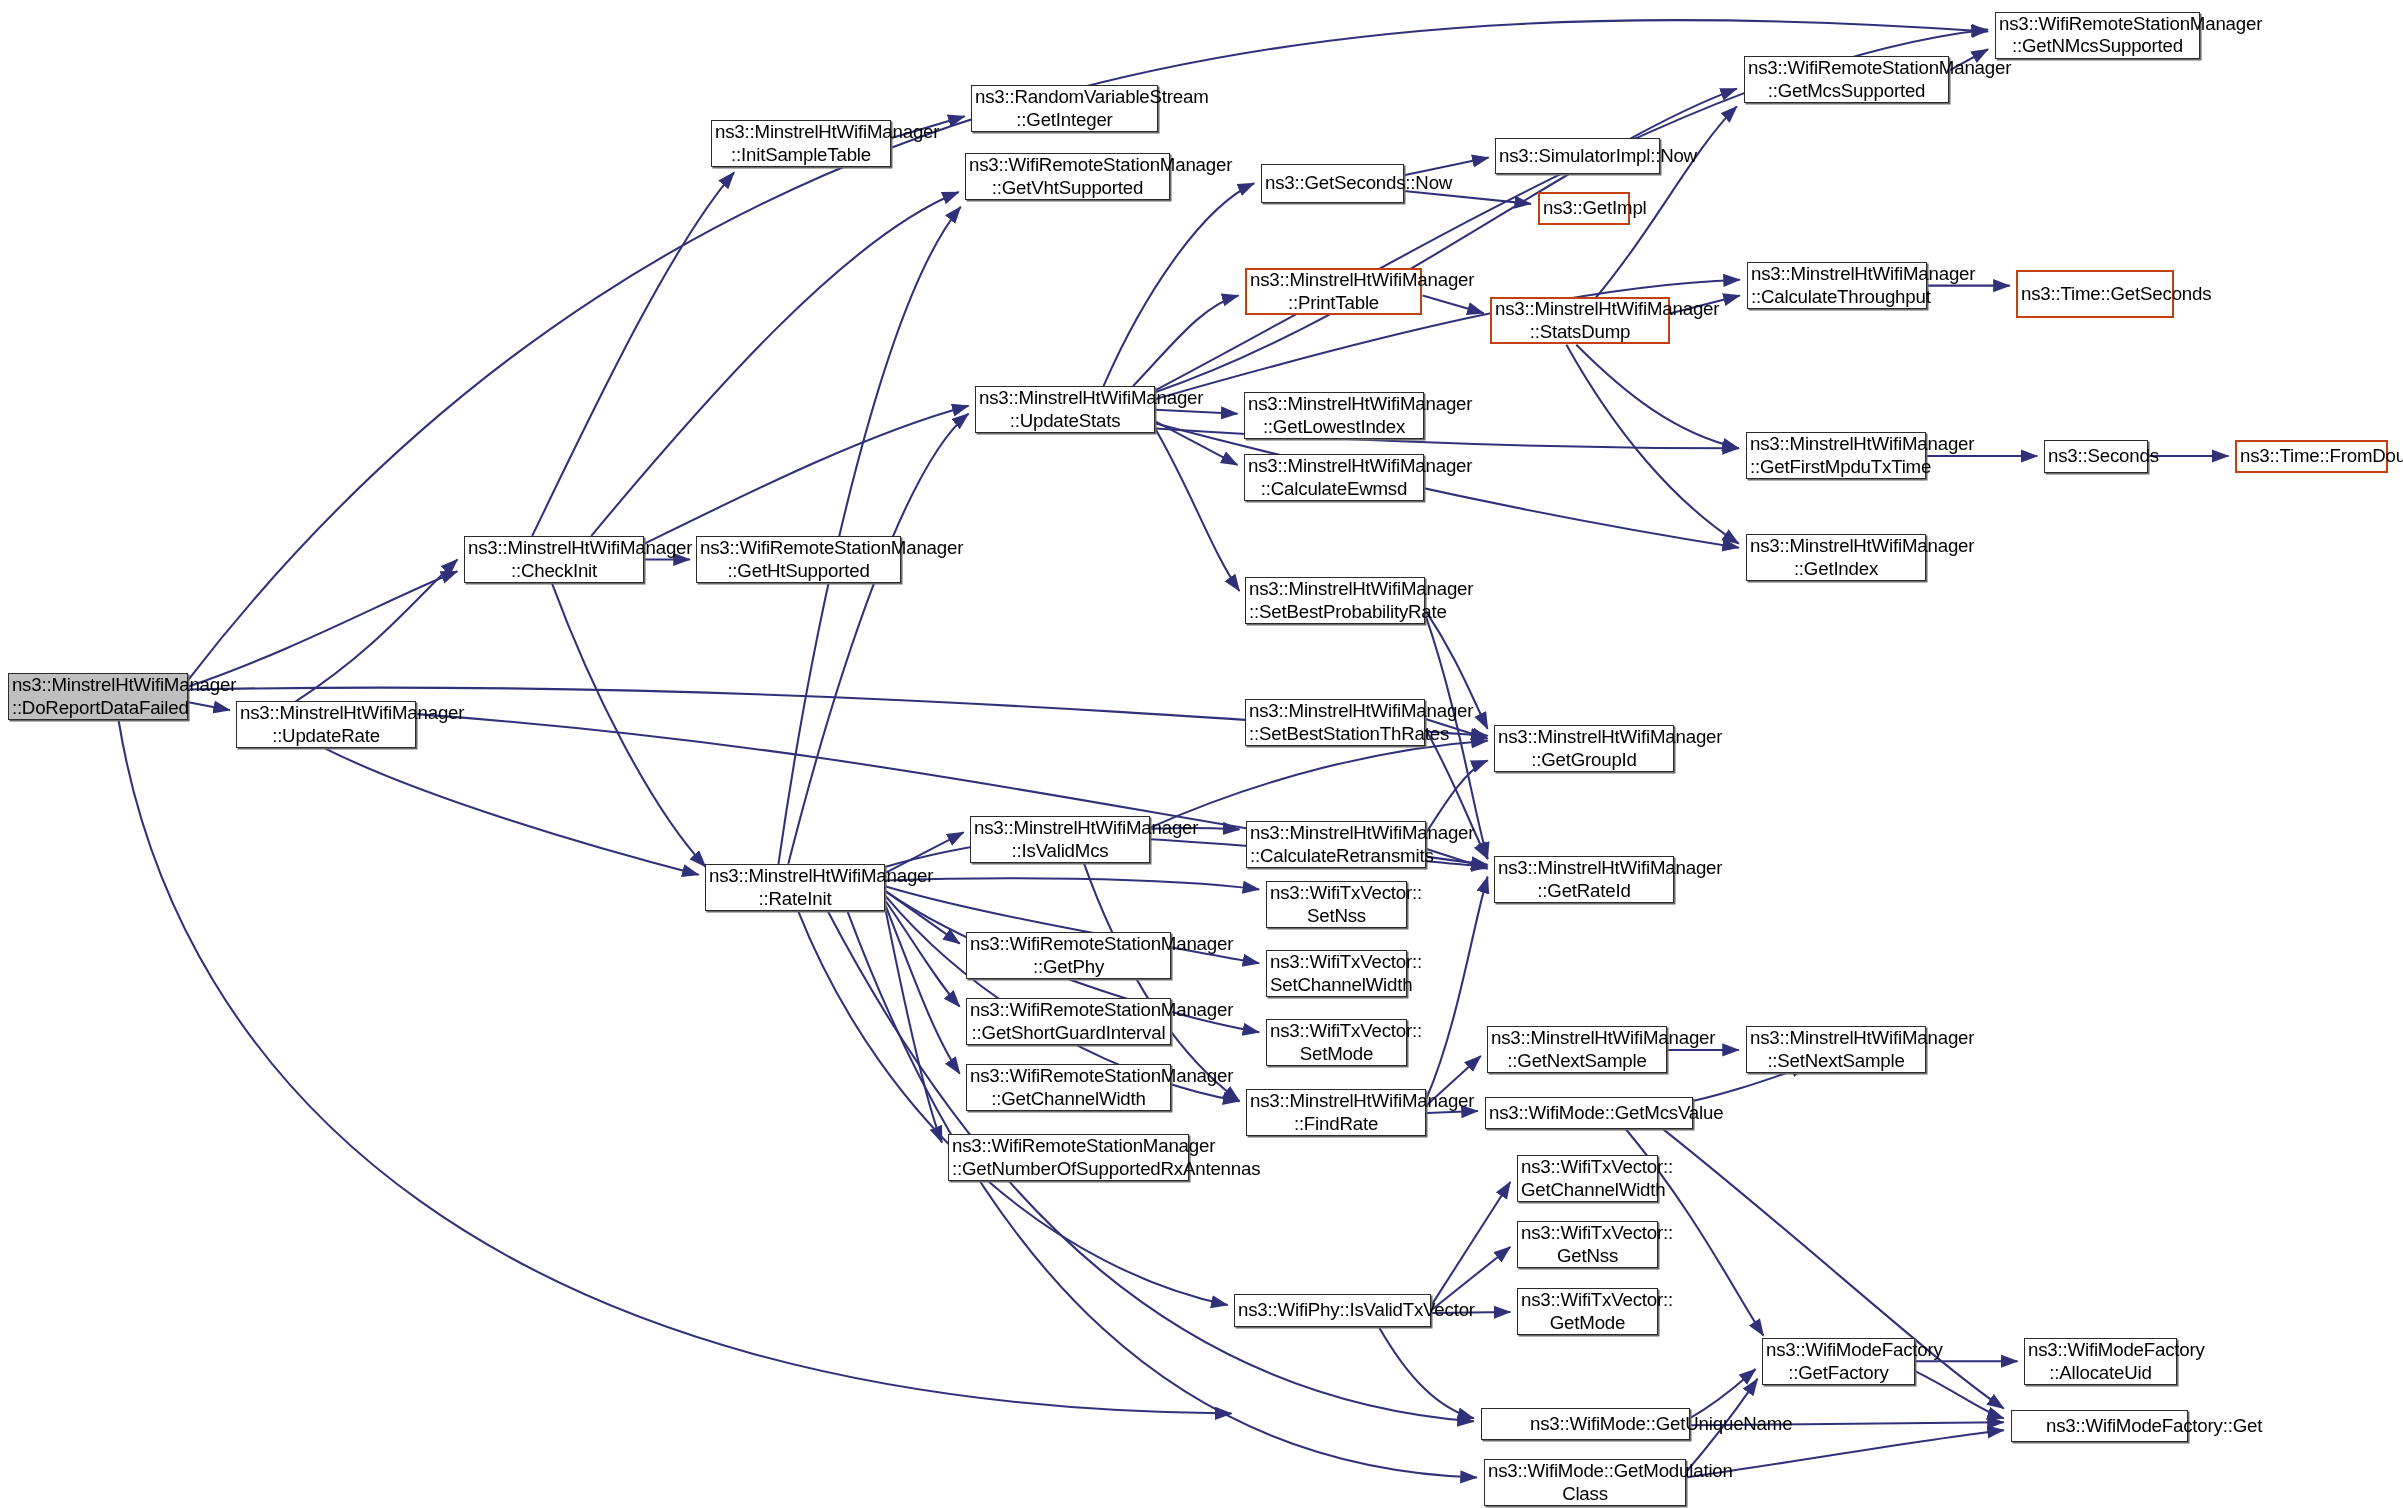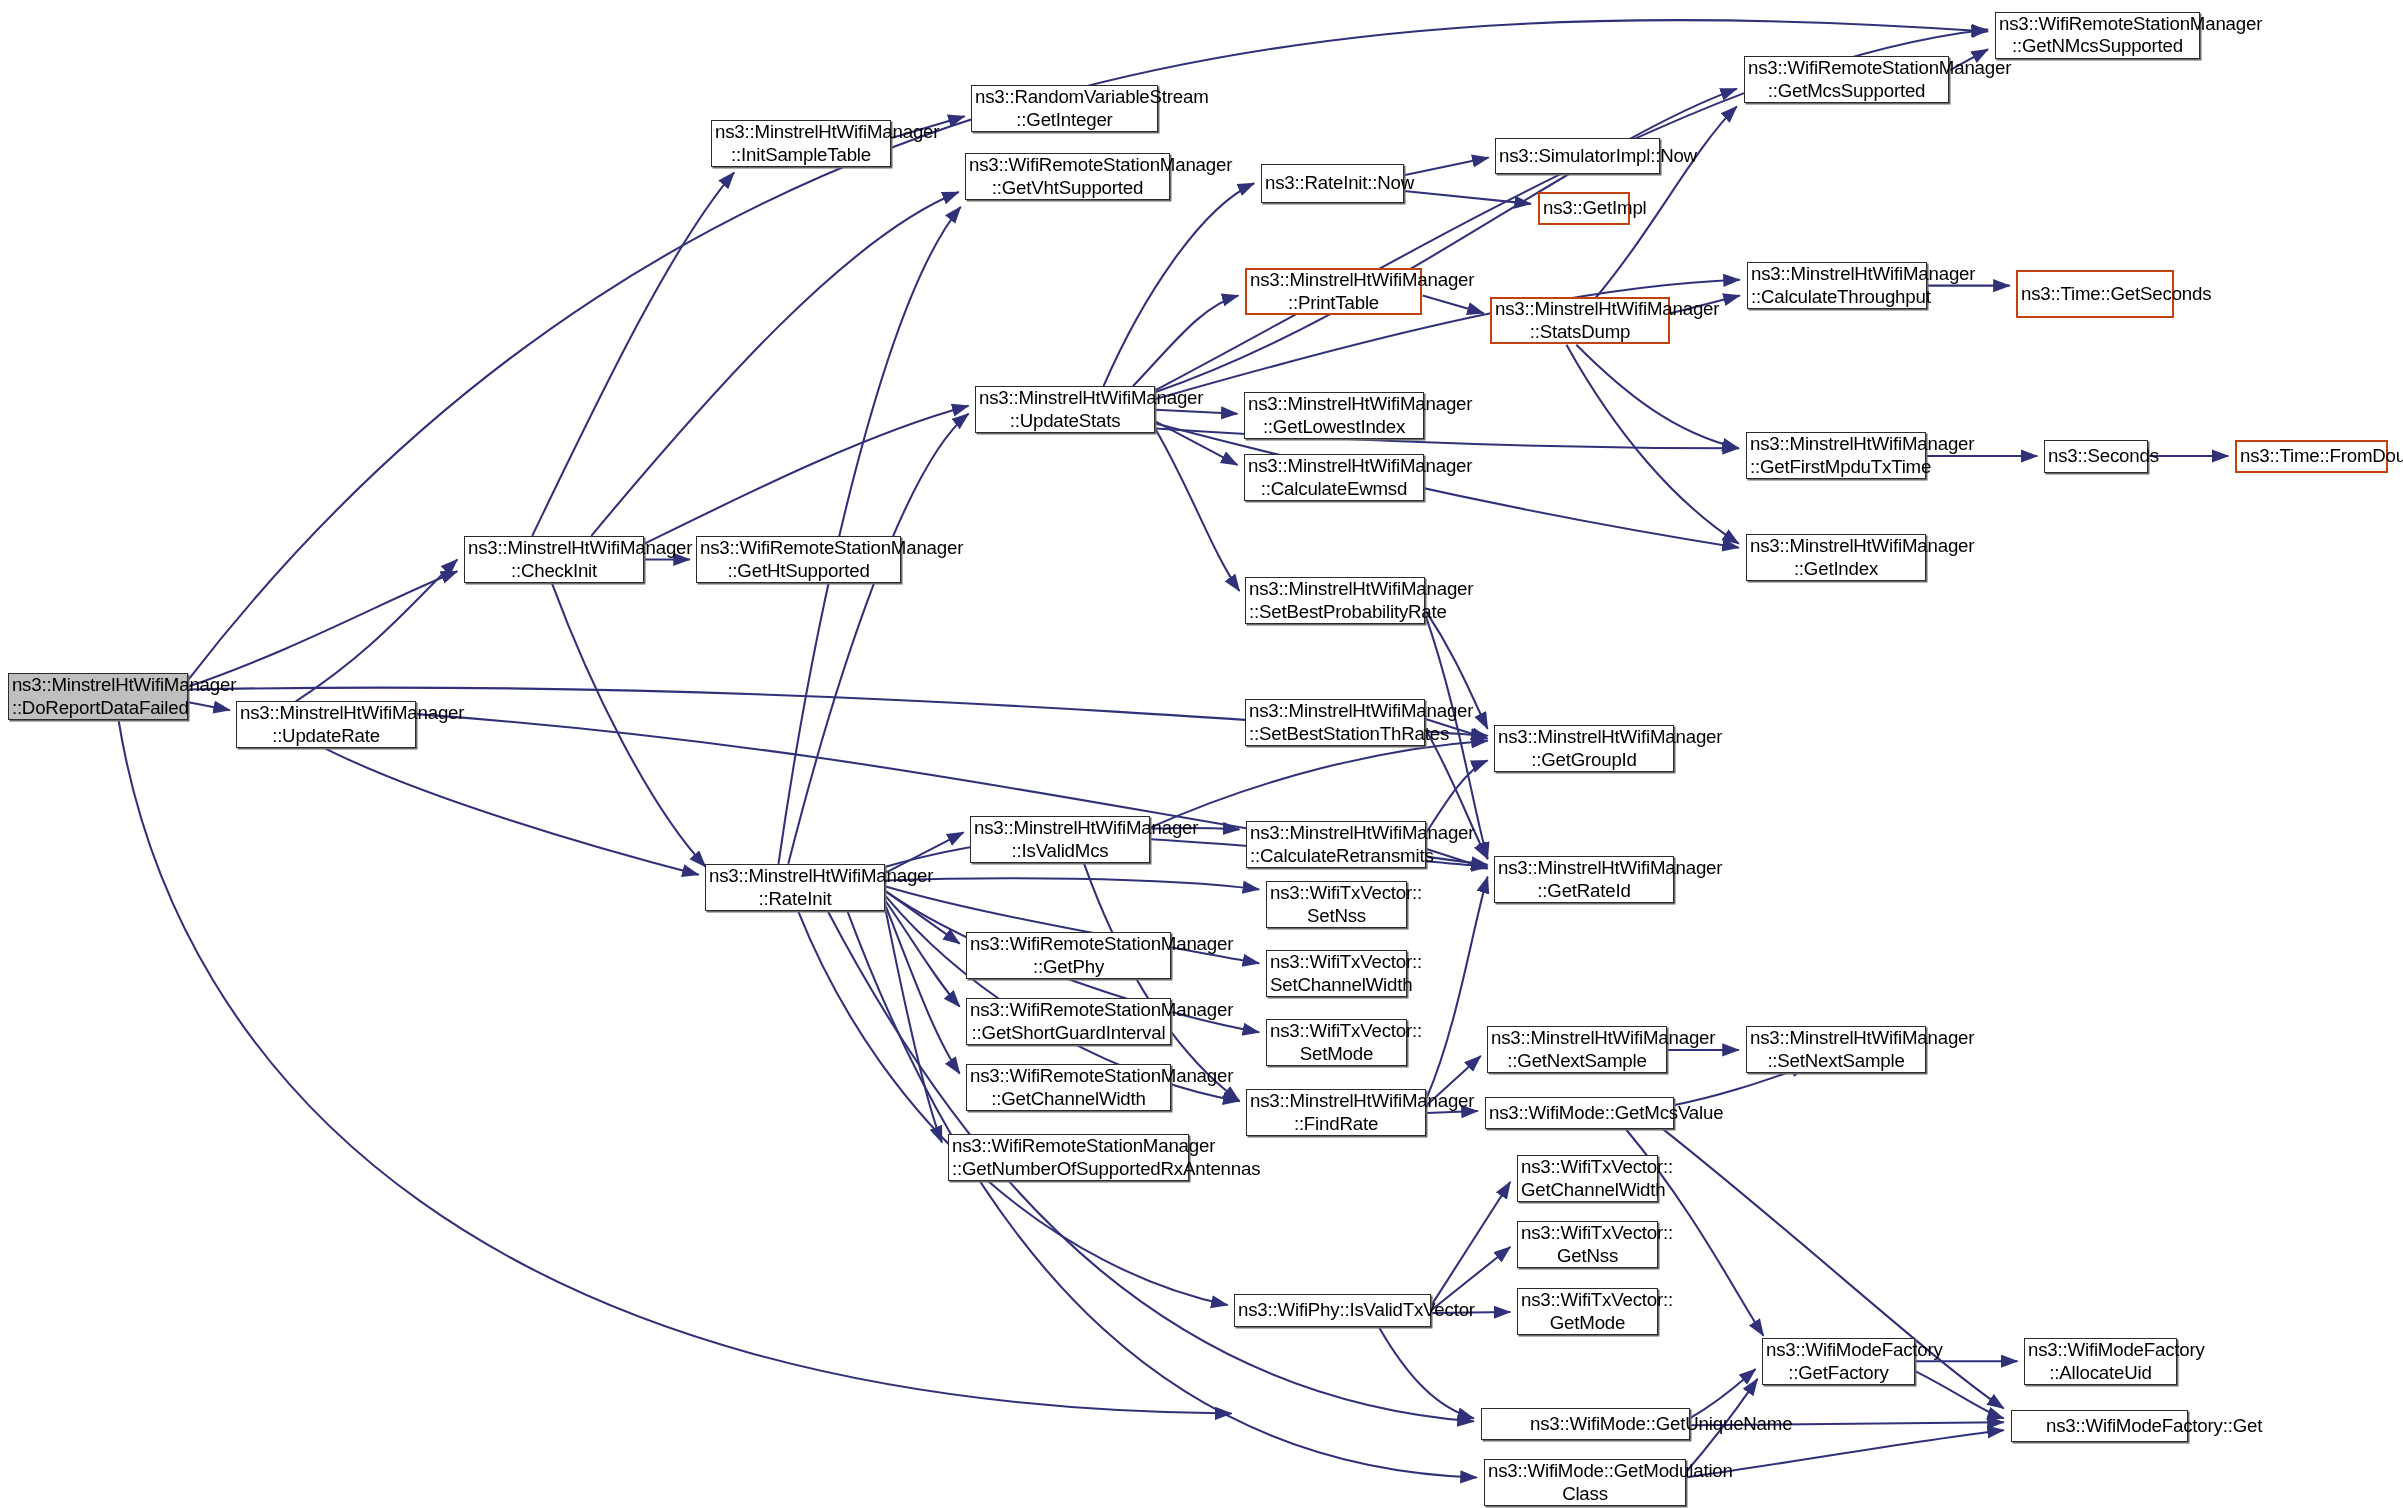--- a/index.html
+++ b/index.html
@@ -126,21 +126,21 @@
       <div class="node" style="left: 696px; top: 536px; width: 205px; height: 47px;"><span class="lbl">ns3::WifiRemoteStationManager
 ::GetHtSupported</span></div>
       <div class="node" style="left: 711px; top: 120px; width: 180px; height: 47px;"><span class="lbl">ns3::MinstrelHtWifiManager
 ::InitSampleTable</span></div>
       <div class="node" style="left: 971px; top: 85px; width: 187px; height: 47px;"><span class="lbl">ns3::RandomVariableStream
 ::GetInteger</span></div>
       <div class="node" style="left: 965px; top: 153px; width: 205px; height: 47px;"><span class="lbl">ns3::WifiRemoteStationManager
 ::GetVhtSupported</span></div>
       <div class="node" style="left: 975px; top: 386px; width: 180px; height: 47px;"><span class="lbl">ns3::MinstrelHtWifiManager
 ::UpdateStats</span></div>
-      <div class="node" style="left: 1261px; top: 164px; width: 143px; height: 39px;"><span class="lbl">ns3::RateInit::Now</span></div>
+      <div class="node" style="left: 1261px; top: 164px; width: 143px; height: 39px;"><span class="lbl">ns3::GetSeconds::Now</span></div>
       <div class="node" style="left: 1495px; top: 138px; width: 165px; height: 36px;"><span class="lbl">ns3::SimulatorImpl::Now</span></div>
       <div class="node red" style="left: 1538px; top: 192px; width: 92px; height: 33px;"><span class="lbl">ns3::GetImpl</span></div>
       <div class="node red" style="left: 1245px; top: 268px; width: 177px; height: 47px;"><span class="lbl">ns3::MinstrelHtWifiManager
 ::PrintTable</span></div>
       <div class="node red" style="left: 1490px; top: 297px; width: 180px; height: 47px;"><span class="lbl">ns3::MinstrelHtWifiManager
 ::StatsDump</span></div>
       <div class="node" style="left: 1747px; top: 262px; width: 180px; height: 47px;"><span class="lbl">ns3::MinstrelHtWifiManager
 ::CalculateThroughput</span></div>
       <div class="node red" style="left: 2016px; top: 270px; width: 158px; height: 48px;"><span class="lbl">ns3::Time::GetSeconds</span></div>
       <div class="node" style="left: 1744px; top: 56px; width: 205px; height: 47px;"><span class="lbl">ns3::WifiRemoteStationManager
@@ -184,21 +184,21 @@
       <div class="node" style="left: 1266px; top: 950px; width: 141px; height: 47px;"><span class="lbl">ns3::WifiTxVector::
 SetChannelWidth</span></div>
       <div class="node" style="left: 1266px; top: 1019px; width: 141px; height: 47px;"><span class="lbl">ns3::WifiTxVector::
 SetMode</span></div>
       <div class="node" style="left: 1246px; top: 1089px; width: 180px; height: 47px;"><span class="lbl">ns3::MinstrelHtWifiManager
 ::FindRate</span></div>
       <div class="node" style="left: 1487px; top: 1026px; width: 180px; height: 47px;"><span class="lbl">ns3::MinstrelHtWifiManager
 ::GetNextSample</span></div>
       <div class="node" style="left: 1746px; top: 1026px; width: 180px; height: 47px;"><span class="lbl">ns3::MinstrelHtWifiManager
 ::SetNextSample</span></div>
-      <div class="node" style="left: 1485px; top: 1097px; width: 189px; height: 31.5px;"><span class="lbl">ns3::WifiMode::GetMcsValue</span></div>
+      <div class="node" style="left: 1485px; top: 1097px; width: 208px; height: 31.5px;"><span class="lbl">ns3::WifiMode::GetMcsValue</span></div>
       <div class="node" style="left: 1517px; top: 1155px; width: 141px; height: 47px;"><span class="lbl">ns3::WifiTxVector::
 GetChannelWidth</span></div>
       <div class="node" style="left: 1517px; top: 1221px; width: 141px; height: 47px;"><span class="lbl">ns3::WifiTxVector::
 GetNss</span></div>
       <div class="node" style="left: 1517px; top: 1288px; width: 141px; height: 47px;"><span class="lbl">ns3::WifiTxVector::
 GetMode</span></div>
       <div class="node" style="left: 1234px; top: 1294px; width: 197px; height: 33px;"><span class="lbl">ns3::WifiPhy::IsValidTxVector</span></div>
       <div class="node" style="left: 1762px; top: 1338px; width: 153px; height: 47px;"><span class="lbl">ns3::WifiModeFactory
 ::GetFactory</span></div>
       <div class="node" style="left: 2024px; top: 1338px; width: 153px; height: 47px;"><span class="lbl">ns3::WifiModeFactory

